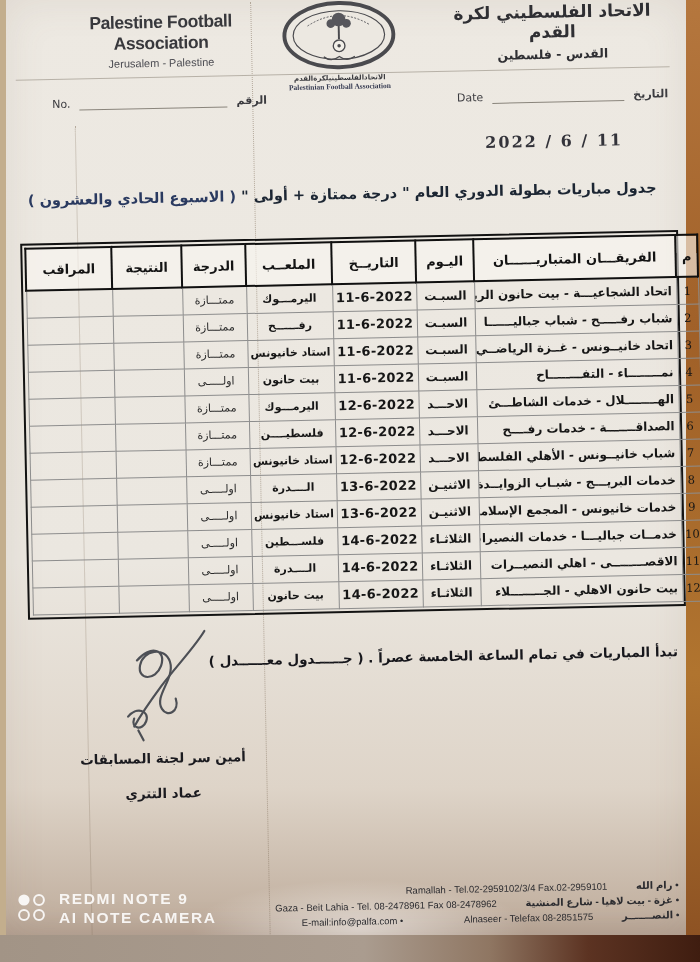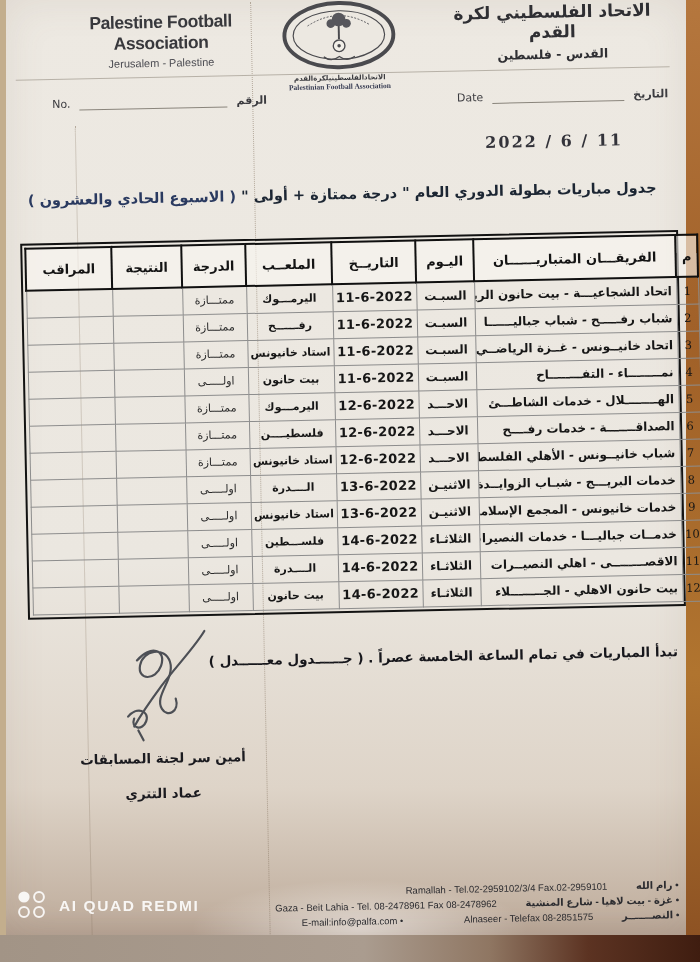--- a/index.html
+++ b/index.html
@@ -343,17 +343,18 @@
   <div class="bottom-band"></div>
 
   <div class="watermark">
     <svg width="32" height="32" viewBox="0 0 32 32">
       <circle cx="8" cy="8" r="5.6" fill="rgba(255,255,255,.88)"></circle>
       <circle cx="23" cy="8" r="4.9" fill="none" stroke="rgba(255,255,255,.88)" stroke-width="2"></circle>
       <circle cx="8" cy="23" r="4.9" fill="none" stroke="rgba(255,255,255,.88)" stroke-width="2"></circle>
       <circle cx="23" cy="23" r="4.9" fill="none" stroke="rgba(255,255,255,.88)" stroke-width="2"></circle>
     </svg>
     <div class="wm-text">
-      <div>AI QUAD REDMI</div>
+      <div>REDMI NOTE 9</div>
+      <div>AI NOTE CAMERA</div>
     </div>
   </div>
 
 </div>
 
 </body></html>

